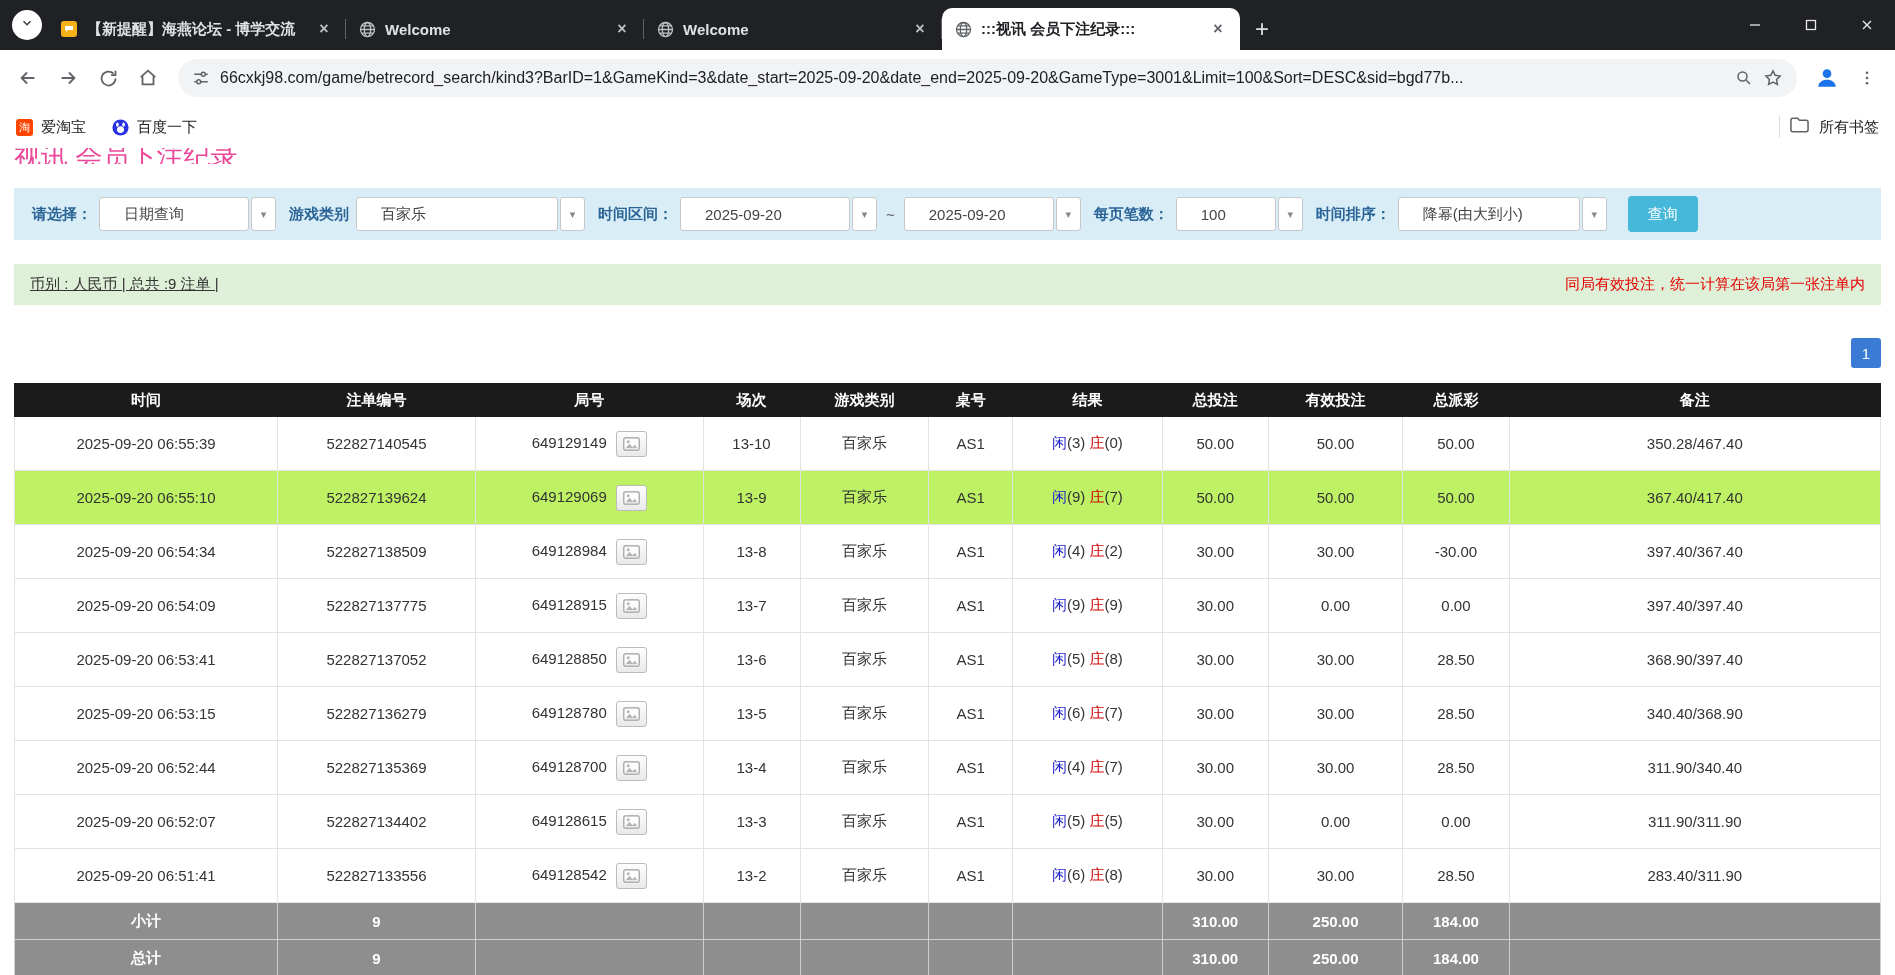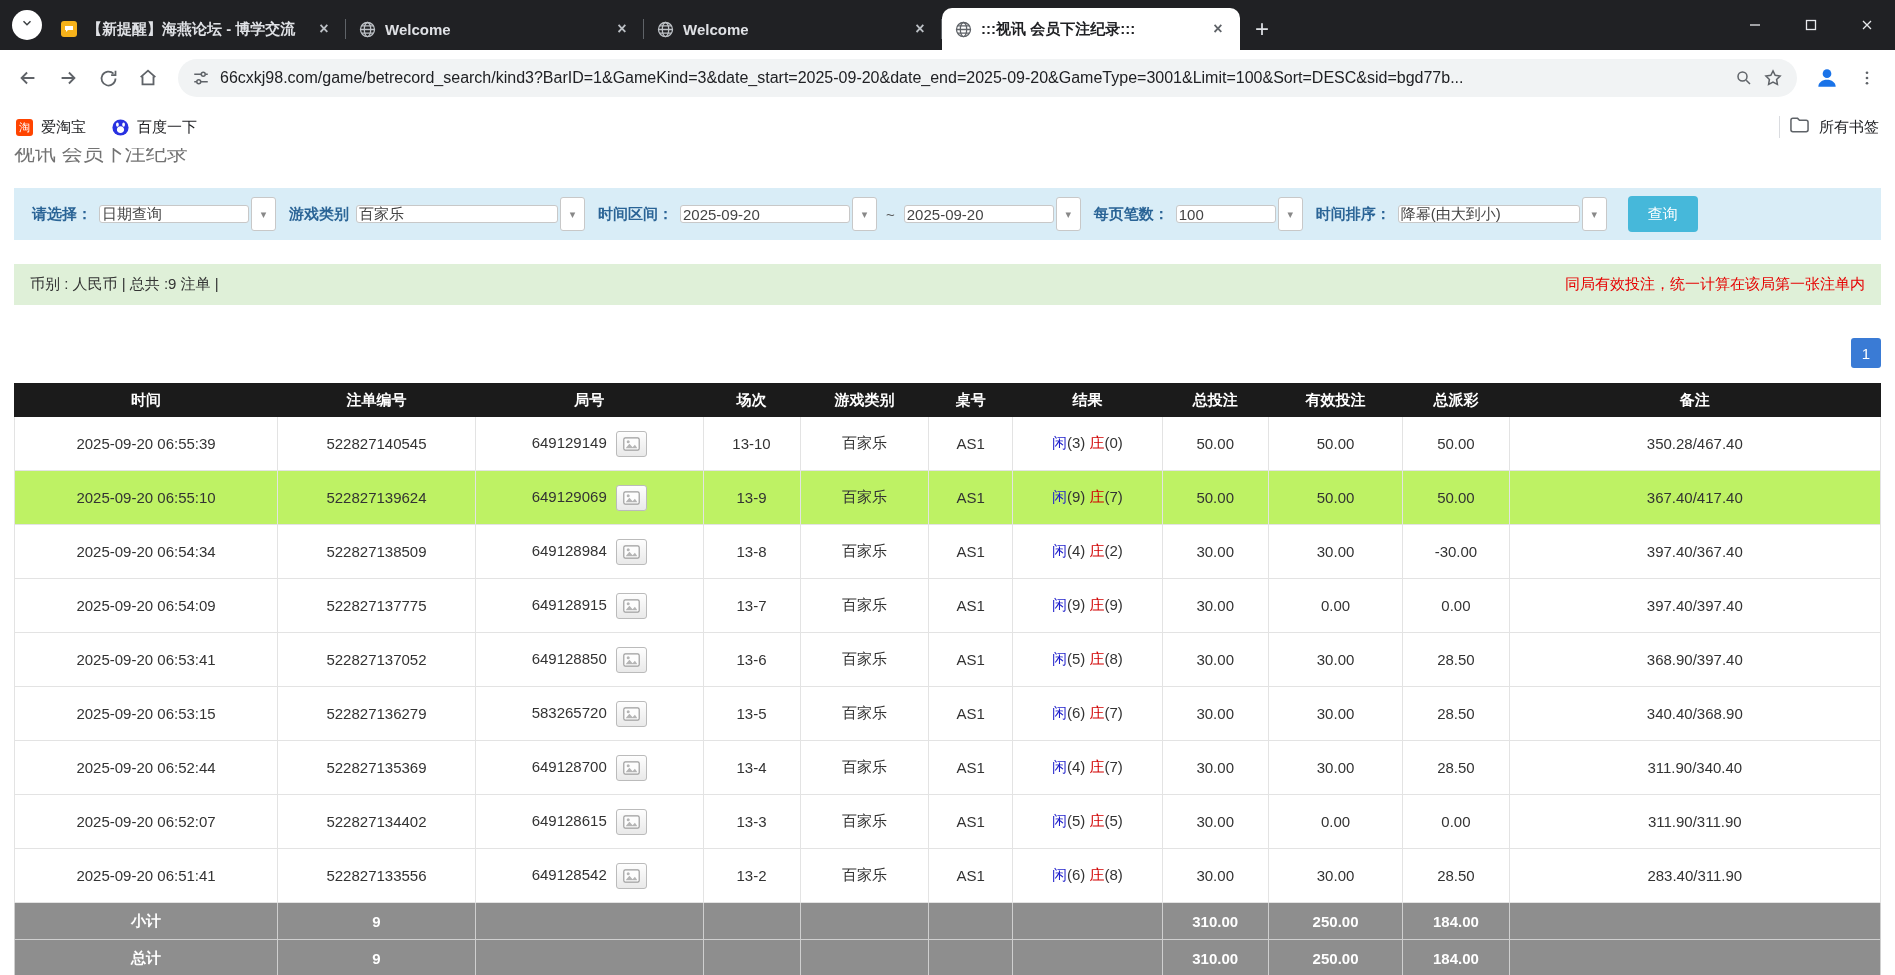--- a/index.html
+++ b/index.html
@@ -38,37 +38,37 @@
   .bookmark{display:flex;align-items:center;gap:8px;font-size:15px;color:#202124;cursor:pointer;white-space:nowrap;}
   .bm-ic-taobao{width:17px;height:17px;background:#ff4400;color:#fff;border-radius:3px;font-size:11px;
     display:flex;align-items:center;justify-content:center;}
   .bm-right{margin-left:auto;display:flex;align-items:center;gap:10px;white-space:nowrap;overflow:hidden;}
   .bm-sep{width:1px;height:22px;background:#dadce0;}
   .allbm-label{font-size:15px;color:#202124;}
 
   
   .content{padding:0 14px;background:#fff;}
   .page-title-clip{height:16px;overflow:hidden;}
-  .page-title{font-size:21px;color:#737373;margin-top:-9px;white-space:nowrap;}
+  .page-title{font-size:27px;color:#ec4899;margin-top:-9px;white-space:nowrap;text-decoration:underline;}
 
   .filterbar{margin-top:24px;background:#d9edf7;padding:9px 12px;display:flex;align-items:center;gap:7px;height:52px;}
   .flabel{color:#2a6496;font-weight:bold;font-size:15px;white-space:nowrap;margin-left:6px;}
   .combo{display:flex;align-items:center;gap:2px;flex:none;}
-  .combo-input{height:18px;background:#fff;border:1px solid #c8c8c8;border-radius:3px;display:flex;
-    align-items:center;padding:0 2px;font-size:15px;color:#444;white-space:nowrap;overflow:hidden;}
+  .combo-input{height:34px;background:#fff;border:1px solid #c8c8c8;border-radius:3px;display:flex;
+    align-items:center;padding:0 24px;font-size:15px;color:#444;white-space:nowrap;overflow:hidden;}
   .combo-arrow{width:25px;height:34px;background:#fff;border:1px solid #c8c8c8;border-radius:3px;display:flex;
     align-items:center;justify-content:center;color:#888;font-size:11px;cursor:pointer;flex:none;}
   .w150{width:150px;} .w202{width:202px;} .w170{width:170px;} .w150b{width:150px;} .w100{width:100px;} .w182{width:182px;}
   .tilde{color:#555;font-size:15px;margin:0 2px;}
   .search-btn{margin-left:14px;background:#46b8da;color:#fff;border:none;border-radius:4px;height:36px;
     padding:0 20px;font-size:15px;cursor:pointer;font-family:inherit;}
 
   .summarybar{margin-top:24px;background:#dff0d8;padding:0 16px;height:41px;display:flex;align-items:center;
     justify-content:space-between;font-size:15px;}
-  .sum-left{color:#333;}
+  .sum-left{color:#333;text-decoration:underline;}
   .sum-right{color:#e60000;}
 
   .pagination{margin-top:33px;display:flex;justify-content:flex-end;}
   .page-btn{min-width:30px;height:30px;background:#3a7bd5;color:#fff;display:flex;align-items:center;
     justify-content:center;border-radius:3px;font-size:15px;cursor:pointer;}
 
   table.bet-table{width:100%;border-collapse:collapse;margin-top:15px;table-layout:fixed;}
   .bet-table thead th{background:#1b1b1b;color:#fff;font-size:15px;font-weight:bold;height:33px;
     border:1px solid #1b1b1b;text-align:center;}
   .bet-table tbody td{height:54px;border:1px solid #e3e3e3;text-align:center;font-size:15px;color:#333;background:#fff;}
@@ -434,21 +434,21 @@
           <td>AS1</td>
           <td><span class="p">闲</span>(5) <span class="b">庄</span>(8)</td>
           <td class="blue">30.00</td>
           <td>30.00</td>
           <td>28.50</td>
           <td>368.90/397.40</td>
         </tr>
         <tr>
           <td>2025-09-20 06:53:15</td>
           <td>522827136279</td>
-          <td><span>583265720</span><button class="round-btn">
+          <td><span>649128780</span><button class="round-btn">
               <span style="display:flex">
                 <svg width="17" height="14" viewBox="0 0 17 14">
                   <rect x="0.8" y="0.8" width="15.4" height="12.4" rx="1.6" fill="#fdfdfd" stroke="#9d9d9d" stroke-width="1.2"></rect>
                   <circle cx="5.2" cy="4.8" r="1.5" fill="#b5b5b5"></circle>
                   <path d="M2.6 11.2l3.8-4.4 3.2 3.4 2.3-2.4 2.5 3.4z" fill="#b5b5b5"></path>
                 </svg>
               </span>
             </button></td>
           <td>13-5</td>
           <td>百家乐</td>

